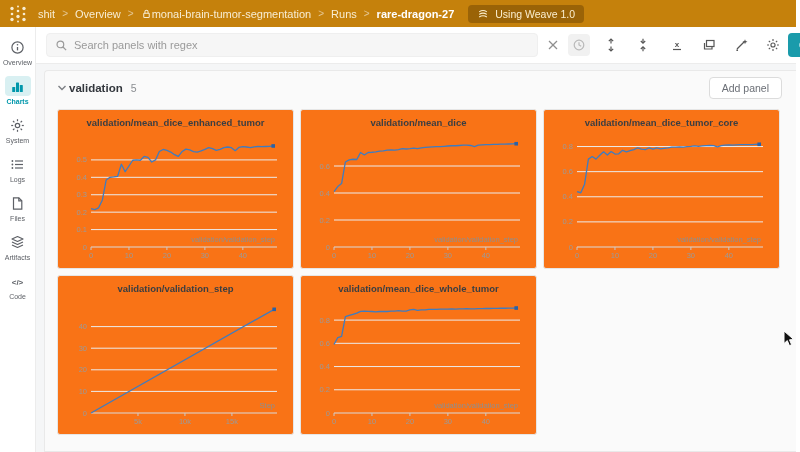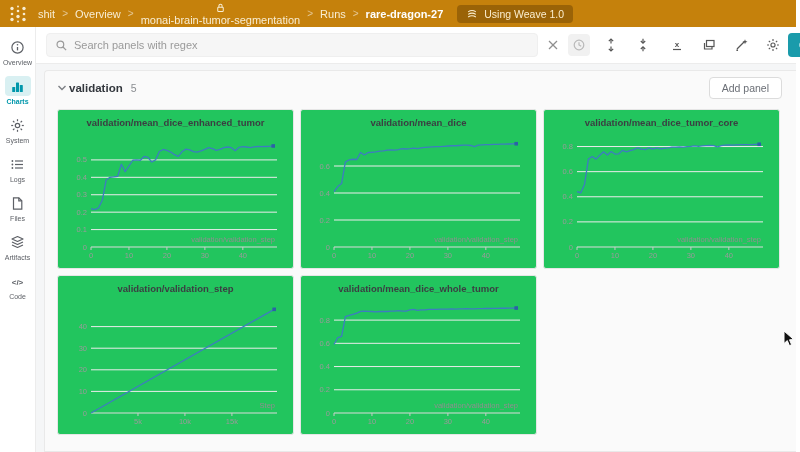--- a/index.html
+++ b/index.html
@@ -6,21 +6,21 @@
   html,body { width:800px; height:452px; }
   body { font-family:"Liberation Sans", sans-serif; background:#fff; overflow:hidden; }
   .app { position:relative; width:796px; height:452px; }
 
   
   .topnav { height:27px; background:#c5810c; display:flex; align-items:center; padding:0 8px; gap:4px; color:#f8edd3; font-size:11px; }
   .logo { width:20px; height:18px; margin-right:6px; flex:0 0 auto; }
   .crumb { white-space:nowrap; color:#f8edd3; cursor:pointer; }
   .crumb.run { font-weight:700; color:#ffffff; }
   .sep { color:rgba(255,255,255,.55); font-size:10px; margin:0 3px; }
-  .lockwrap { display:flex; align-items:center; gap:0;flex-direction:column; }
+  .lockwrap { display:flex; align-items:center; gap:0; }
   .pill { background:rgba(84,50,0,.38); border-radius:4px; padding:3px 9px; display:flex; gap:6px; align-items:center; font-size:10.5px; color:#fbeecf; white-space:nowrap; margin-left:10px; cursor:pointer; }
   .pill b { color:#fff; font-weight:700; }
 
   
   .bodyrow { display:flex; height:425px; }
   .sidebar { width:36px; background:#ffffff; border-right:1px solid #ececec; display:flex; flex-direction:column; align-items:center; padding-top:10px; gap:10px; flex:0 0 auto; }
   .side-item { display:flex; flex-direction:column; align-items:center; gap:2px; width:36px; cursor:pointer; }
   .side-item .ic { width:26px; height:20px; display:flex; align-items:center; justify-content:center; border-radius:4px; color:#5d6066; }
   .side-item.active .ic { background:#d9f0f2; }
   .side-item .lbl { font-size:7px; color:#5d6066; }
@@ -37,21 +37,21 @@
 
   .workspace { flex:1; padding:6px 0 0 8px; overflow:hidden; }
   .section { background:#fafafa; border:1px solid #e9e9e9; border-right:none; border-radius:4px 0 0 0; height:100%; }
   .section-header { display:flex; align-items:center; height:34px; padding:0 14px 0 12px; }
   .chev { display:flex; align-items:center; color:#7c7f84; cursor:pointer; }
   .sec-title { font-size:11.5px; font-weight:700; color:#33373d; margin-left:2px; }
   .sec-count { font-size:10.5px; color:#8a8d91; margin-left:8px; }
   .add-panel { margin-left:auto; background:#fff; border:1px solid #dcdcdc; color:#6b6f76; border-radius:4px; padding:4px 12px; font-size:10.5px; cursor:pointer; font-family:inherit; }
 
   .grid { padding:4px 12px 12px; display:grid; grid-template-columns:repeat(3, 237px); gap:6px; }
-  .panel { background:#22c55e; border:1px solid #e6e6e6; border-radius:3px; height:160px; padding:7px 7px 2px; cursor:pointer; }
+  .panel { background:#f97316; border:1px solid #e6e6e6; border-radius:3px; height:160px; padding:7px 7px 2px; cursor:pointer; }
   .panel-title { text-align:center; font-size:9.5px; font-weight:700; color:#3b3e42; height:15px; white-space:nowrap; overflow:hidden; }
   svg.chart { display:block; }
   svg text { font-family:"Liberation Sans", sans-serif; }
 
   .cursor { position:absolute; left:783px; top:330px; pointer-events:none; }
 </style>
 </head>
 <body>
 
 <div class="app">

